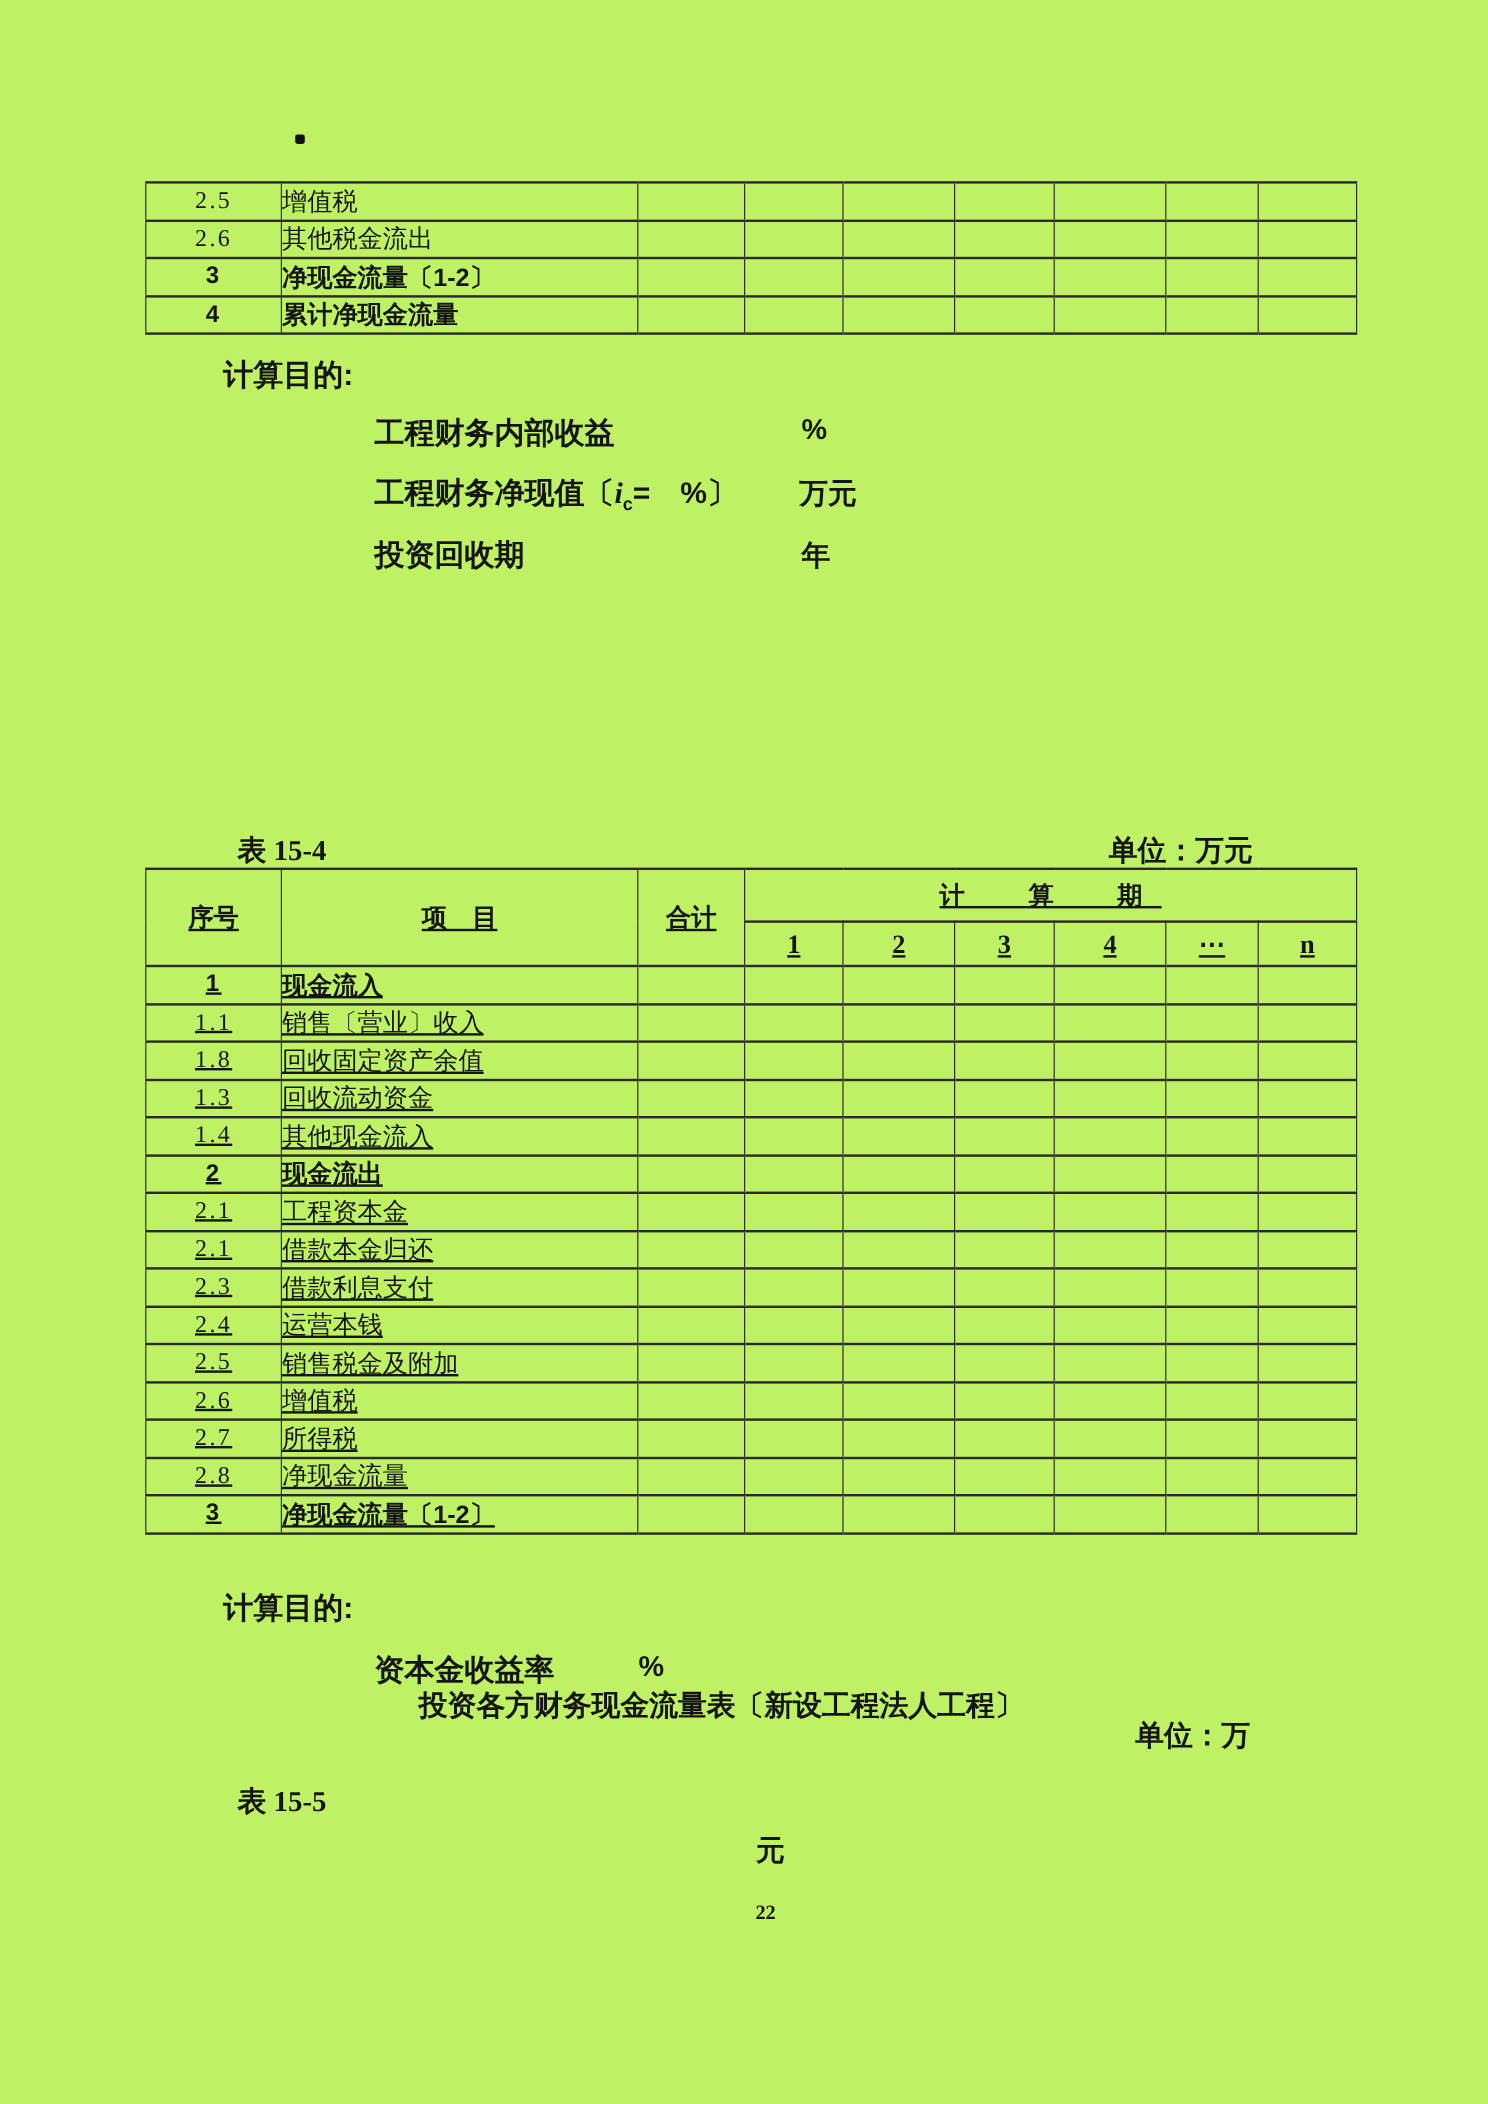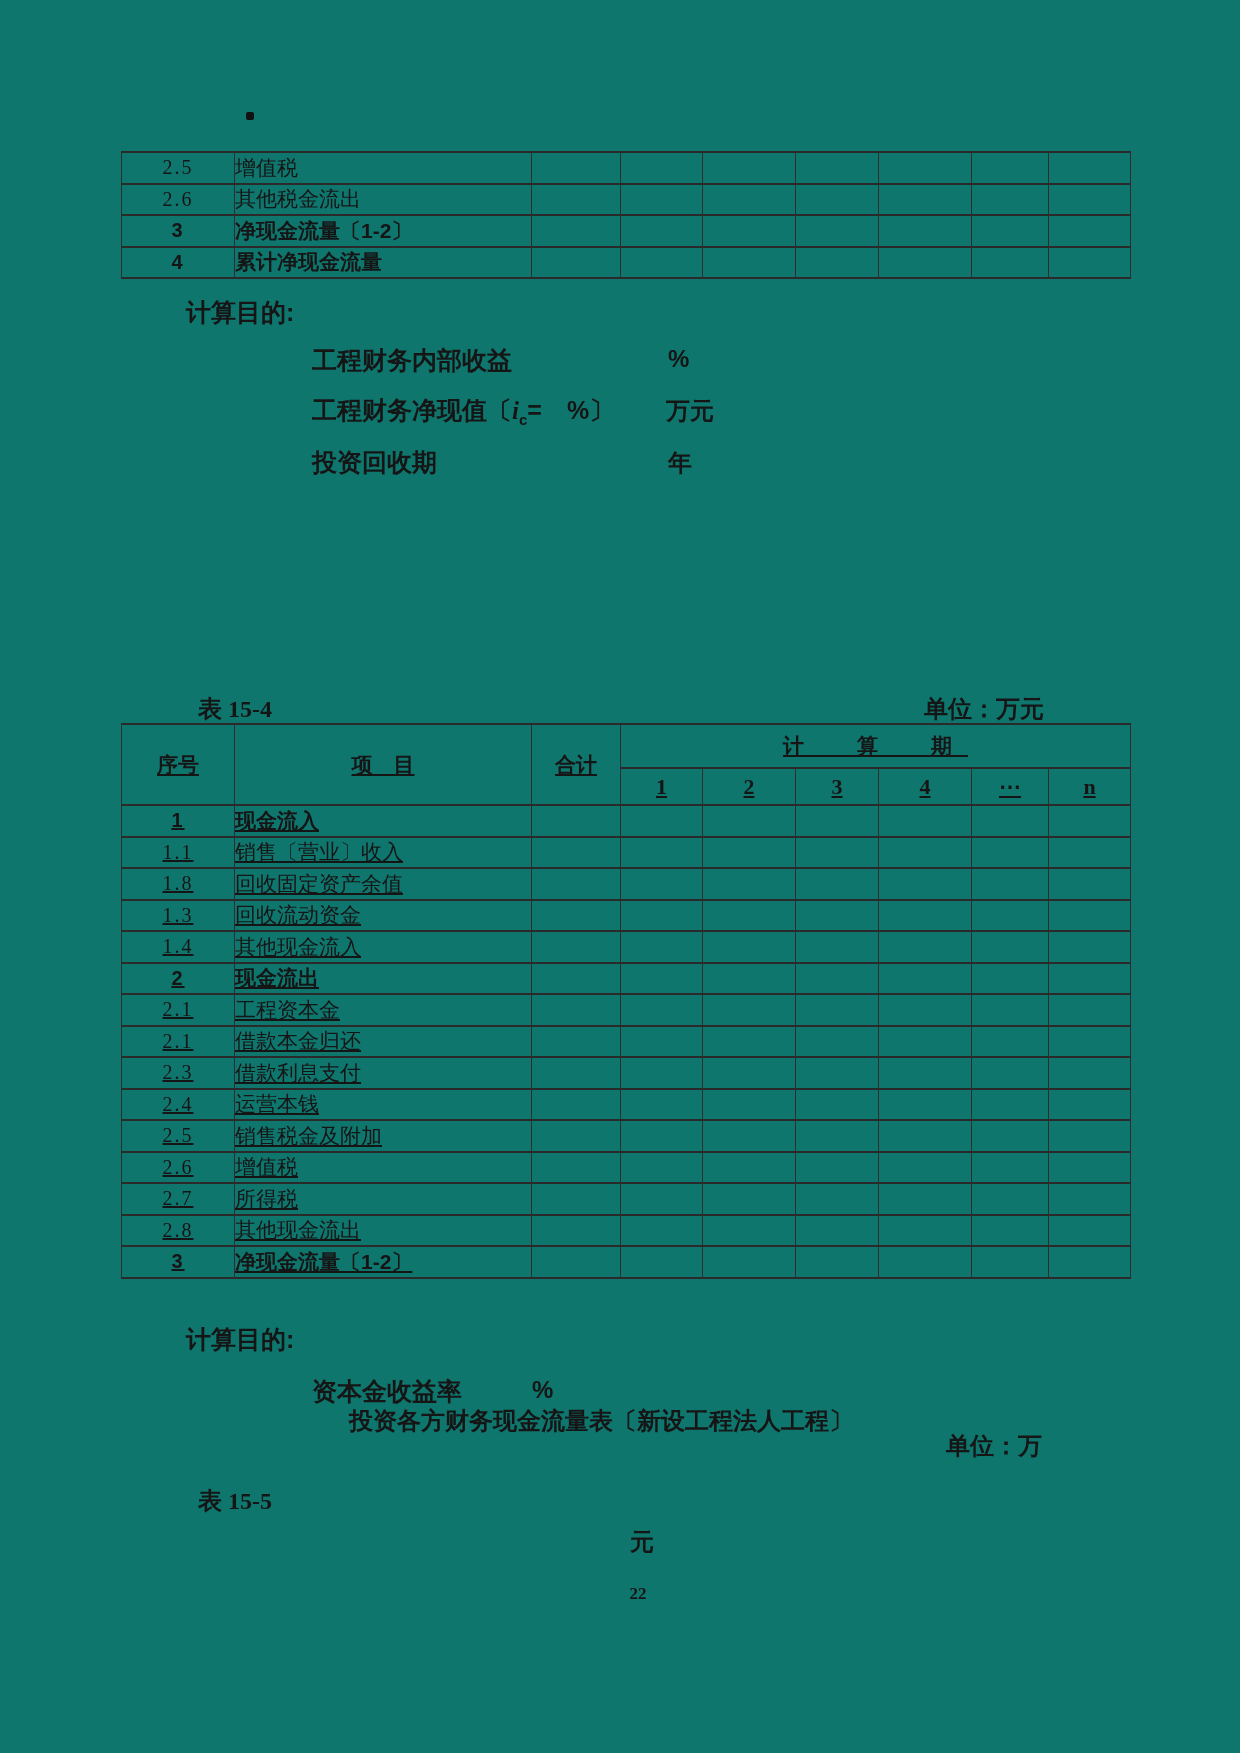--- a/index.html
+++ b/index.html
@@ -2,21 +2,21 @@
 <html><head>
 <meta charset="utf-8">
 <style>
   * { box-sizing: border-box; }
   html,body { margin:0; padding:0; background:#888; }
   .page {
     position: relative;
     width: 1240px;
     height: 1753px;
     margin: 0 auto;
-    background: #0f766e;
+    background: #bef264;
     color: #151515;
     font-family: "Liberation Serif", "DejaVu Serif", serif;
     overflow: hidden;
   }
 
   
   .stray-dot {
     position: absolute;
     left: 246px; top: 112px;
     width: 8px; height: 8px;
@@ -347,21 +347,21 @@
       <td></td>
           <td></td>
           <td></td>
           <td></td>
           <td></td>
           <td></td>
           <td></td>
     </tr>
     <tr class="body-row">
       <td class="c-no">2.8</td>
-      <td class="c-item">其他现金流出</td>
+      <td class="c-item">净现金流量</td>
       <td></td>
           <td></td>
           <td></td>
           <td></td>
           <td></td>
           <td></td>
           <td></td>
     </tr>
     <tr class="body-row row-bold">
       <td class="c-no">3</td>

